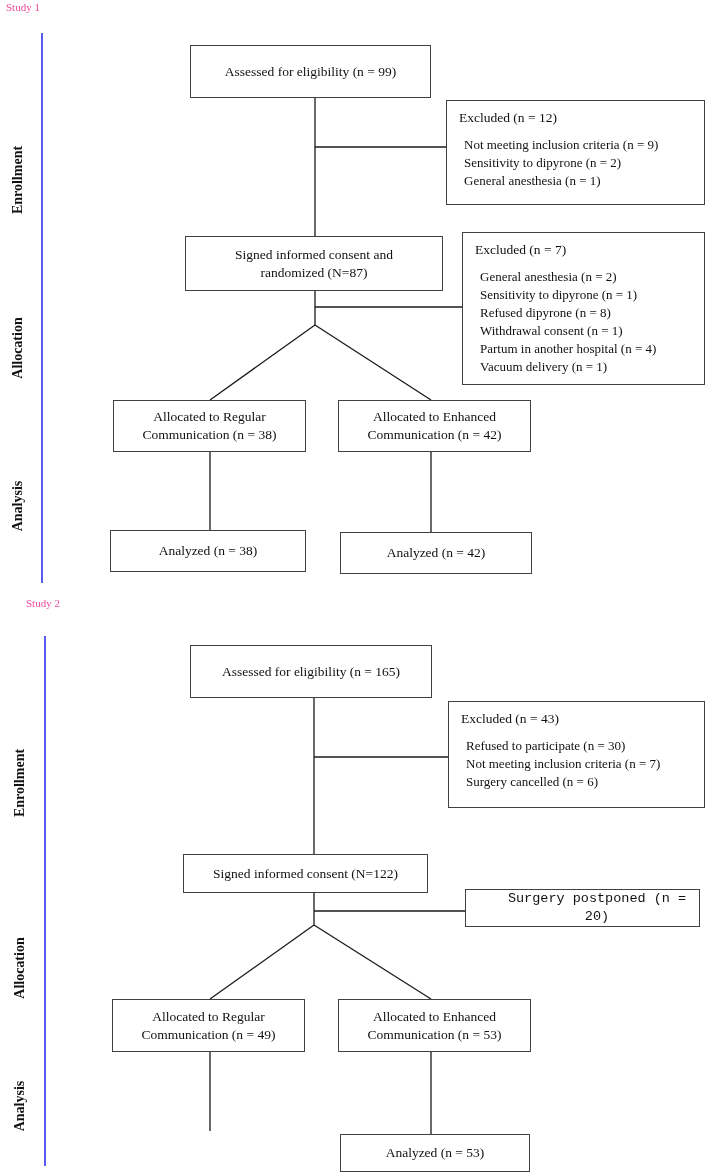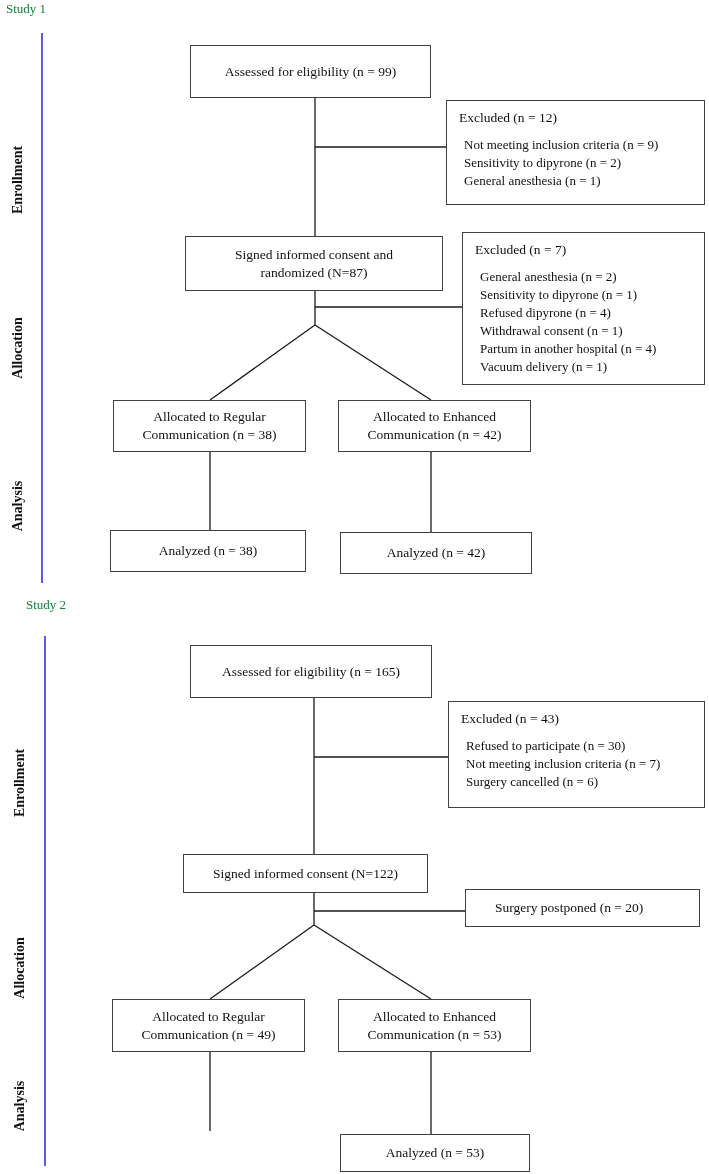--- a/index.html
+++ b/index.html
@@ -6,42 +6,42 @@
   #figure{
     position:relative;
     width:709px;height:1174px;
     background:#ffffff;
     font-family:"Liberation Serif","DejaVu Serif",serif;
     color:#111;
     overflow:hidden;
   }
   #lines{position:absolute;left:0;top:0;width:709px;height:1174px;}
   .study-title{
-    position:absolute;font-size:13px;color:#15803d;
+    position:absolute;font-size:11px;color:#ec4899;
   }
   .blue-line{
     position:absolute;width:1.6px;background:#5a5af2;
   }
   .side-label{
     position:absolute;width:150px;height:20px;line-height:20px;
     transform:rotate(-90deg);
     text-align:center;font-weight:bold;font-size:14px;color:#111;
   }
   .box{
     position:absolute;box-sizing:border-box;
     border:1.5px solid #404040;background:#ffffff;
     font-size:13.5px;line-height:1.3;color:#111;
   }
   .box.center{
     display:flex;align-items:center;justify-content:center;
     text-align:center;white-space:pre-line;
   }
   .box.leftflex{
     display:flex;align-items:center;justify-content:flex-start;
-    text-align:center;padding-left:29px;
+    text-align:center;padding-left:29px;font-family:Liberation Mono, monospace;
   }
   .excl-title{padding:8px 6px 0 12px;font-size:13.5px;}
   .excl-items{padding:9px 4px 0 17px;font-size:13px;line-height:1.4;}
   .excl-items div{white-space:nowrap;}
 </style>
 </head>
 <body>
 
 <div id="figure">
 
@@ -88,21 +88,21 @@
   </div>
 
   <div class="box center" style="left:185px;top:236px;width:258px;height:55px;">Signed informed consent and
 randomized (N=87)</div>
 
   <div class="box" style="left:462px;top:232px;width:243px;height:153px;">
     <div class="excl-title">Excluded (n = 7)</div>
     <div class="excl-items">
       <div>General anesthesia (n = 2)</div>
       <div>Sensitivity to dipyrone (n = 1)</div>
-      <div>Refused dipyrone (n = 4)</div>
+      <div>Refused dipyrone (n = 8)</div>
       <div>Withdrawal consent (n = 1)</div>
       <div>Partum in another hospital (n = 4)</div>
       <div>Vacuum delivery (n = 1)</div>
     </div>
   </div>
 
   <div class="box center" style="left:113px;top:400px;width:193px;height:52px;">Allocated to Regular
 Communication (n = 38)</div>
 
   <div class="box center" style="left:338px;top:400px;width:193px;height:52px;">Allocated to Enhanced

